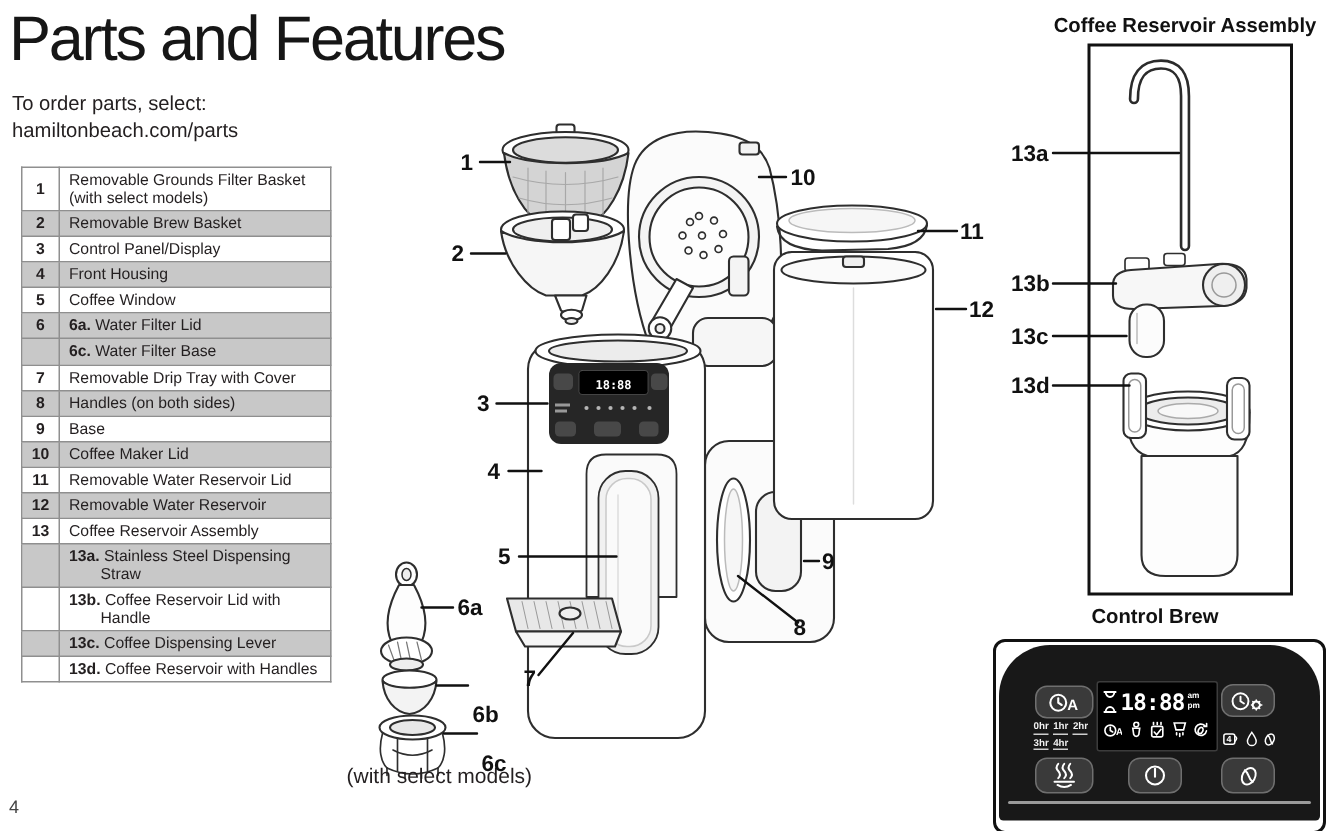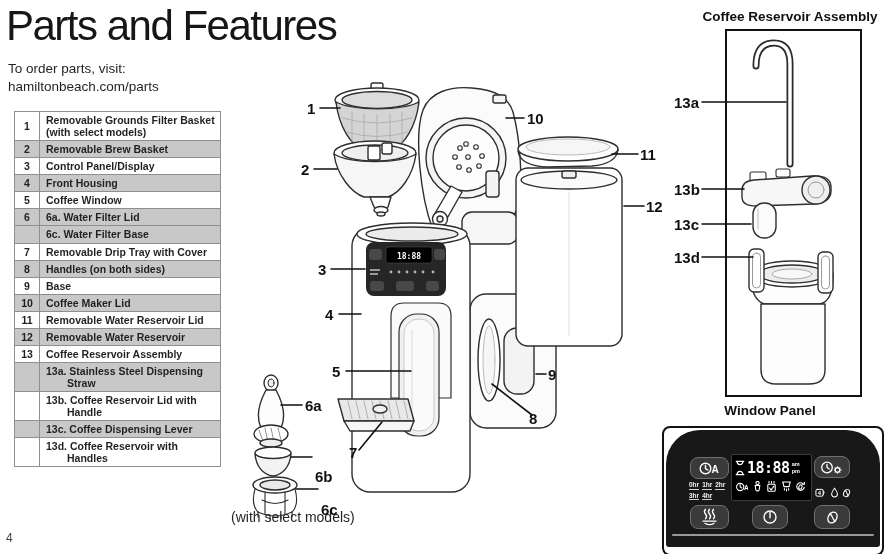--- a/index.html
+++ b/index.html
@@ -4,21 +4,21 @@
 <style>
   html,body{margin:0;padding:0;}
   body{width:884px;height:554px;position:relative;background:#fff;
        font-family:"Liberation Sans", sans-serif;color:#231f20;overflow:hidden;}
   #art{position:absolute;left:0;top:0;z-index:1;}
   .txt{position:absolute;z-index:3;}
   #page-title{left:6px;top:2px;font-size:42px;letter-spacing:-1.5px;font-weight:400;color:#161616;}
   #order-text{left:8px;top:60px;font-size:13.5px;line-height:1.32;}
   #parts-table{position:absolute;left:14px;top:111px;z-index:3;border-collapse:collapse;
        font-size:10.5px;line-height:1.15;width:207px;}
-  #parts-table td{border:1px solid #8f8f8f;padding:2px 3px;vertical-align:middle;font-weight:bold;}
+  #parts-table td{border:1px solid #8f8f8f;padding:2px 3px;vertical-align:middle;}
   #parts-table td.num{width:22px;text-align:center;font-weight:bold;padding:2px 1px;}
   #parts-table td.desc{padding-left:6px;}
   #parts-table td.desc.has-prefix{padding-left:27px;text-indent:-21px;}
   #parts-table tr.shaded td{background:#c8c8c8;}
   .callout{position:absolute;z-index:4;font-weight:bold;font-size:15px;color:#111;white-space:nowrap;}
   .sec-title{position:absolute;z-index:3;font-weight:bold;font-size:13.5px;text-align:center;color:#111;}
   #ra-title{left:700px;top:9px;width:180px;}
   #ra-box{position:absolute;left:725px;top:29px;width:133px;height:364px;border:2px solid #111;z-index:2;}
   #cp-title{left:690px;top:403px;width:160px;}
   #select-note{left:231px;top:509px;font-size:14px;}
@@ -222,21 +222,21 @@
     <path fill="none" stroke="#111" stroke-width="1.6" d="M320,108 H340 M314,169 H337 M331,269 H365 M339,314 H361 M346,371 H411
          M302,405 H281 M312,457 H291 M318,489 H296 M359,450 L382,422
          M532,415 L492,384 M546,374 H536 M524,118 H506 M638,154 H612 M644,206 H624
          M702,102 H786 M702,189 H744 M702,224 H751 M702,257 H753"></path>
   </g>
 </svg>
 
 <div class="txt" id="page-title">Parts and Features</div>
 
 <div class="txt" id="order-text">
-  <div>To order parts, visit:</div>
+  <div>To order parts, select:</div>
   <div>hamiltonbeach.com/parts</div>
 </div>
 
 <table id="parts-table">
   <tbody>
       <tr>
         <td class="num">1</td>
         <td class="desc">Removable Grounds Filter Basket (with select models)</td>
       </tr>
       <tr class="shaded">
@@ -306,21 +306,21 @@
       <tr>
         <td class="num"></td>
         <td class="desc has-prefix"><b>13d. </b>Coffee Reservoir with Handles</td>
       </tr>
     </tbody>
 </table>
 
 <div class="sec-title" id="ra-title">Coffee Reservoir Assembly</div>
 <div id="ra-box"></div>
 
-<div class="sec-title" id="cp-title">Window Panel</div>
+<div class="sec-title" id="cp-title">Control Brew</div>
 
 <div id="cp">
   <div id="cp-black">
 
     <div class="cp-btn" id="btn-auto">
       <svg class="ic" width="22" height="15" viewBox="0 0 22 15" fill="none" stroke="#fff" stroke-width="1.4" stroke-linecap="round">
         <circle cx="6.5" cy="7.5" r="5.3"></circle>
           <path d="M6.5 4.5 V7.5 L8.8 9"></path>
         <text x="12.5" y="12" font-size="10" font-weight="bold" fill="#fff" stroke="none" font-family="Liberation Sans, sans-serif">A</text>
       </svg>

